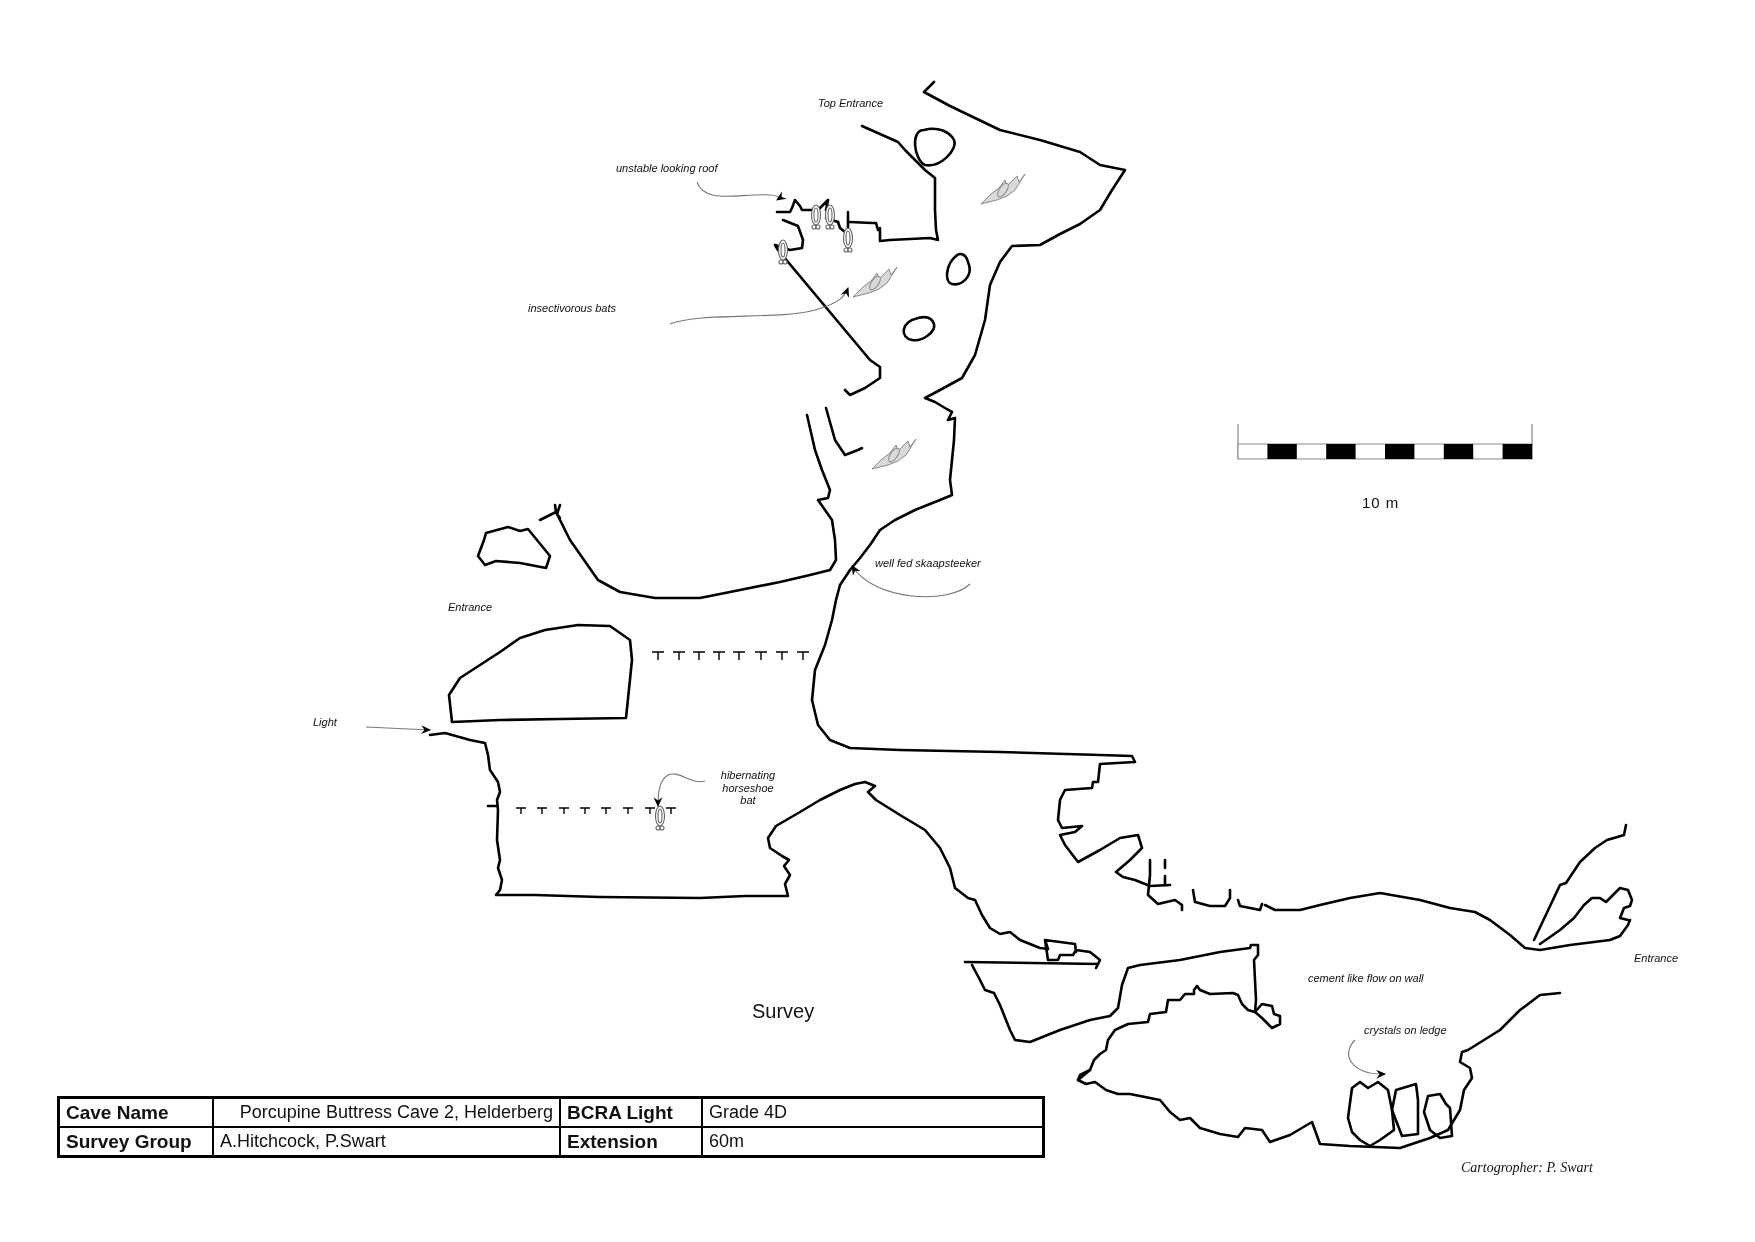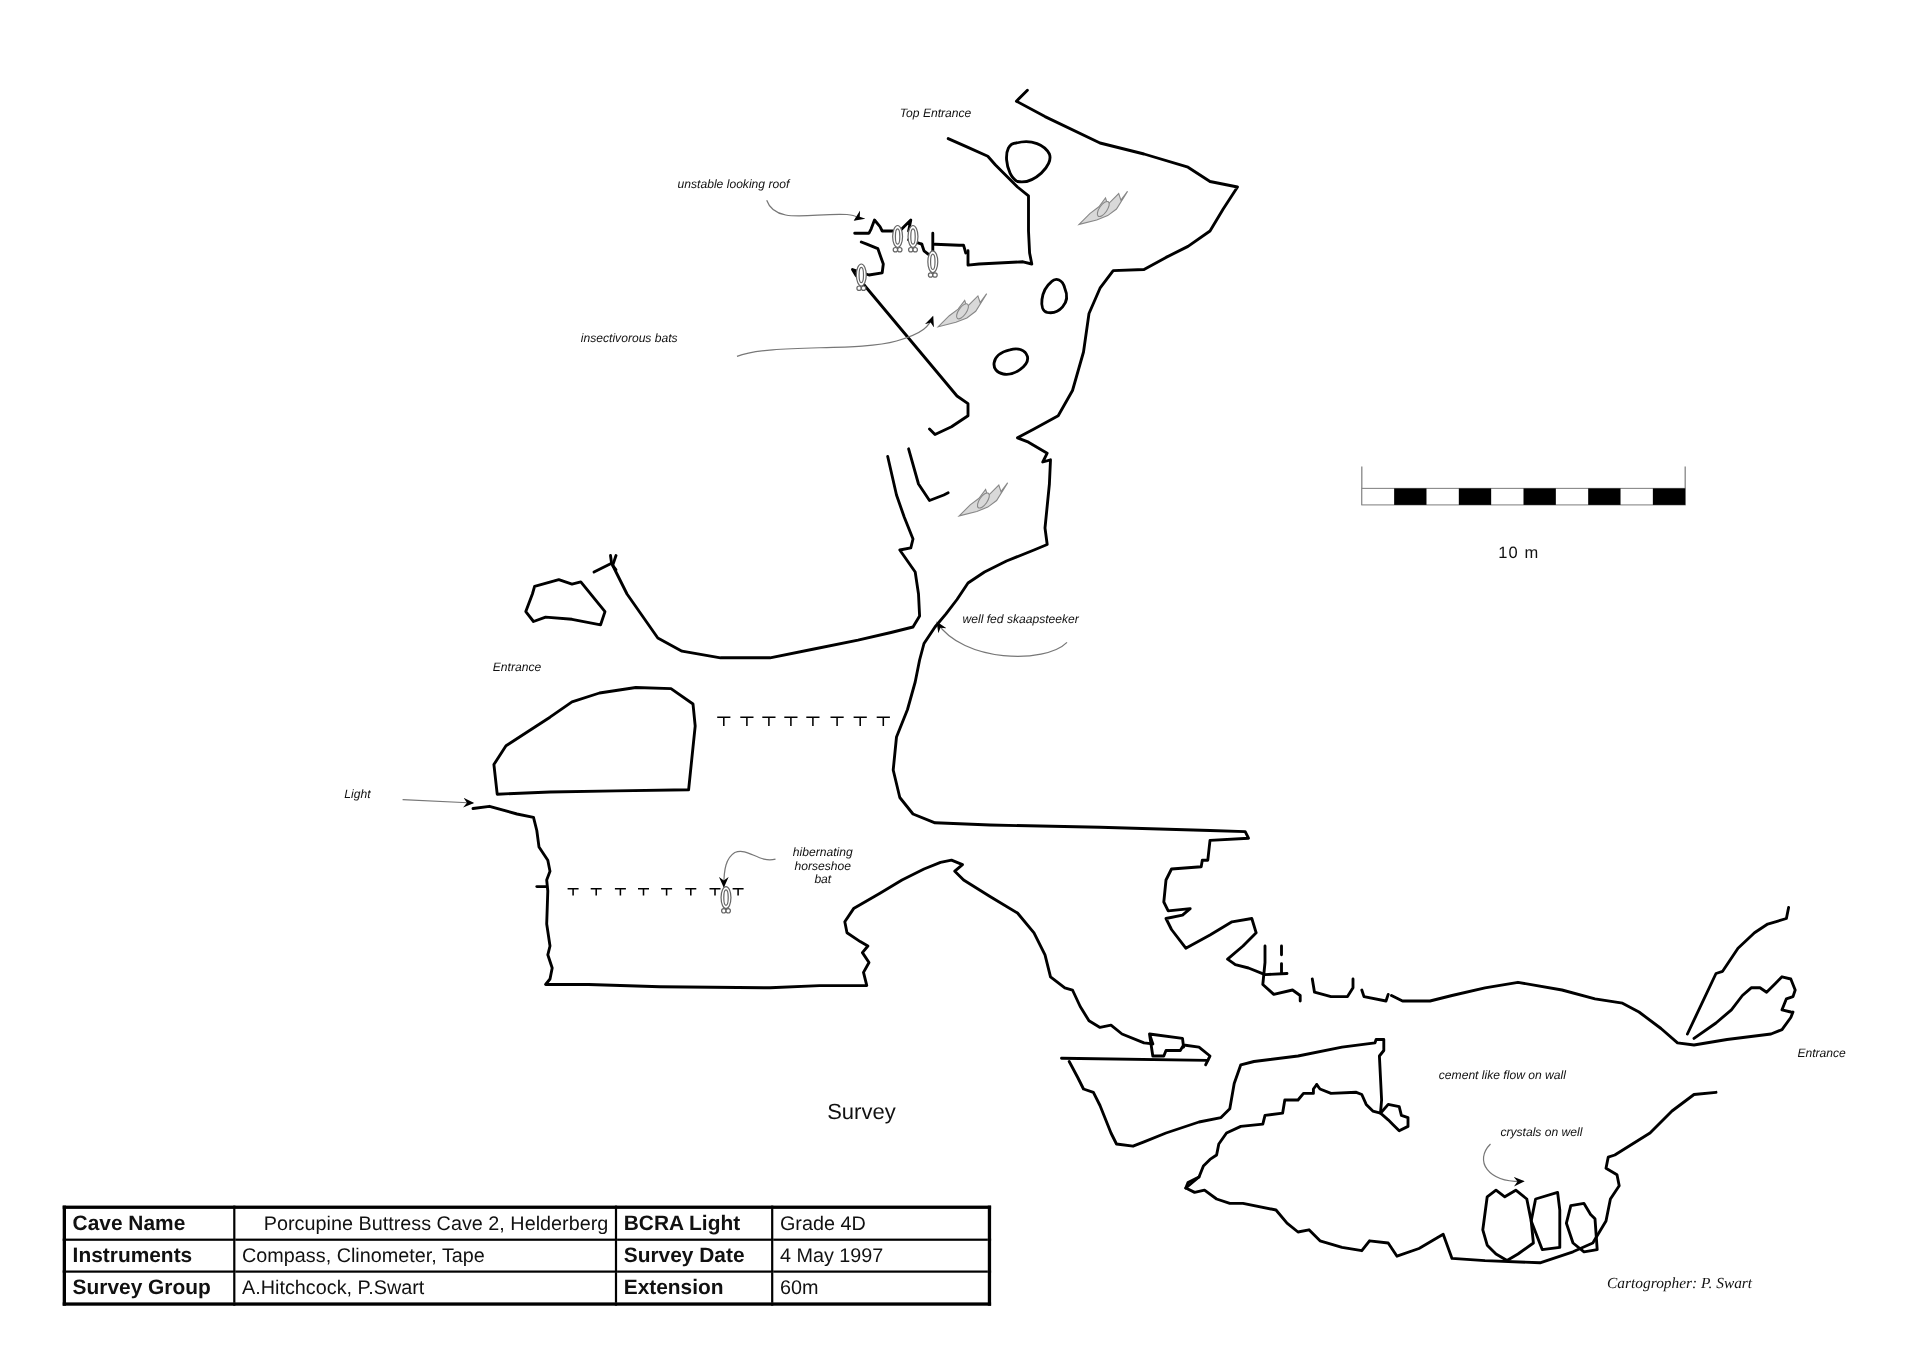--- a/index.html
+++ b/index.html
@@ -8,21 +8,21 @@
   .wall { fill:none; stroke:#000; stroke-width:2.6; stroke-linecap:round; stroke-linejoin:round; }
   .thin { fill:none; stroke:#000; stroke-width:1.4; }
   .leader { fill:none; stroke:#777; stroke-width:1.1; }
   .bat-fly { fill:#d9d9d9; stroke:#888; stroke-width:1; }
   .bat-hang { fill:#fff; stroke:#666; stroke-width:1.1; }
   .label { position:absolute; font-style:italic; font-size:11px; white-space:nowrap; line-height:1.15; }
   .label.center { text-align:center; }
   .section-title { position:absolute; font-size:20px; }
   .scale-text { position:absolute; font-size:15px; letter-spacing:1px; }
   .cartographer { position:absolute; font-family:"Liberation Serif", serif; font-style:italic; font-size:14px; }
-  table.info { position:absolute; left:57px; top:1096px; width:844px; border-collapse:collapse; border:3px solid #000; }
+  table.info { position:absolute; left:57px; top:1096px; width:988px; border-collapse:collapse; border:3px solid #000; }
   table.info td { border:2px solid #000; height:27px; padding:0 6px; font-size:18px; white-space:nowrap; }
   table.info td.k { font-weight:bold; font-size:19px; }
   table.info td.v { font-size:18px; }
 </style>
 </head>
 <body>
 
 <svg id="map" viewBox="0 0 1755 1242" xmlns="http://www.w3.org/2000/svg">
   <defs>
     <marker id="arr" markerWidth="10" markerHeight="10" refX="8" refY="5" orient="auto">
@@ -131,39 +131,33 @@
 <div class="label" style="left:875px;top:557px;">well fed skaapsteeker</div>
 <div class="label" style="left:448px;top:601px;">Entrance</div>
 <div class="label" style="left:313px;top:716px;">Light</div>
 <div class="label center" style="left:700px;top:769px;width:96px;">
   <div>hibernating</div>
   <div>horseshoe</div>
   <div>bat</div>
 </div>
 <div class="section-title" style="left:752px;top:1000px;">Survey</div>
 <div class="label" style="left:1308px;top:972px;">cement like flow on wall</div>
-<div class="label" style="left:1364px;top:1024px;">crystals on well</div>
+<div class="label" style="left:1364px;top:1024px;">crystals on ledge</div>
 <div class="label" style="left:1634px;top:952px;">Entrance</div>
 <div class="scale-text" style="left:1362px;top:494px;">10 m</div>
 <div class="cartographer" style="left:1461px;top:1160px;">Cartogropher: P. Swart</div>
 
 <table class="info">
   <tbody>
       <tr>
     <td class="k" style="width:140px;">Cave Name</td>
     <td class="v" style="width:333px;text-align:right;">Porcupine Buttress Cave 2, Helderberg</td>
     <td class="k" style="width:128px;">BCRA Light</td>
     <td class="v">Grade 4D</td>
   </tr>
   <tr>
-    <td class="k">Instruments</td>
-    <td class="v">Compass, Clinometer, Tape</td>
-    <td class="k">Survey Date</td>
-    <td class="v">4 May 1997</td>
-  </tr>
-  <tr>
     <td class="k">Survey Group</td>
     <td class="v">A.Hitchcock, P.Swart</td>
     <td class="k">Extension</td>
     <td class="v">60m</td>
   </tr>
 </tbody>
   </table>
 
 </body></html>

